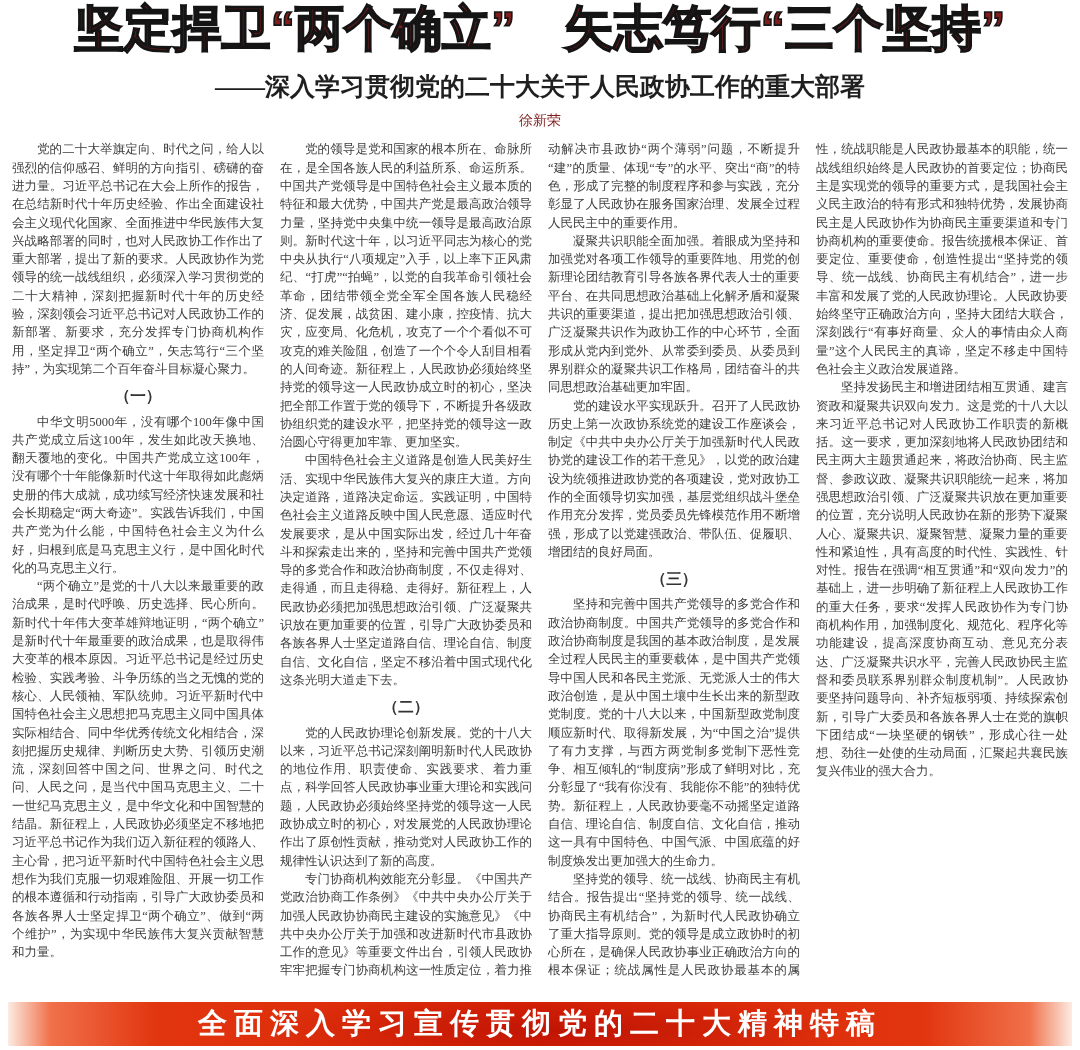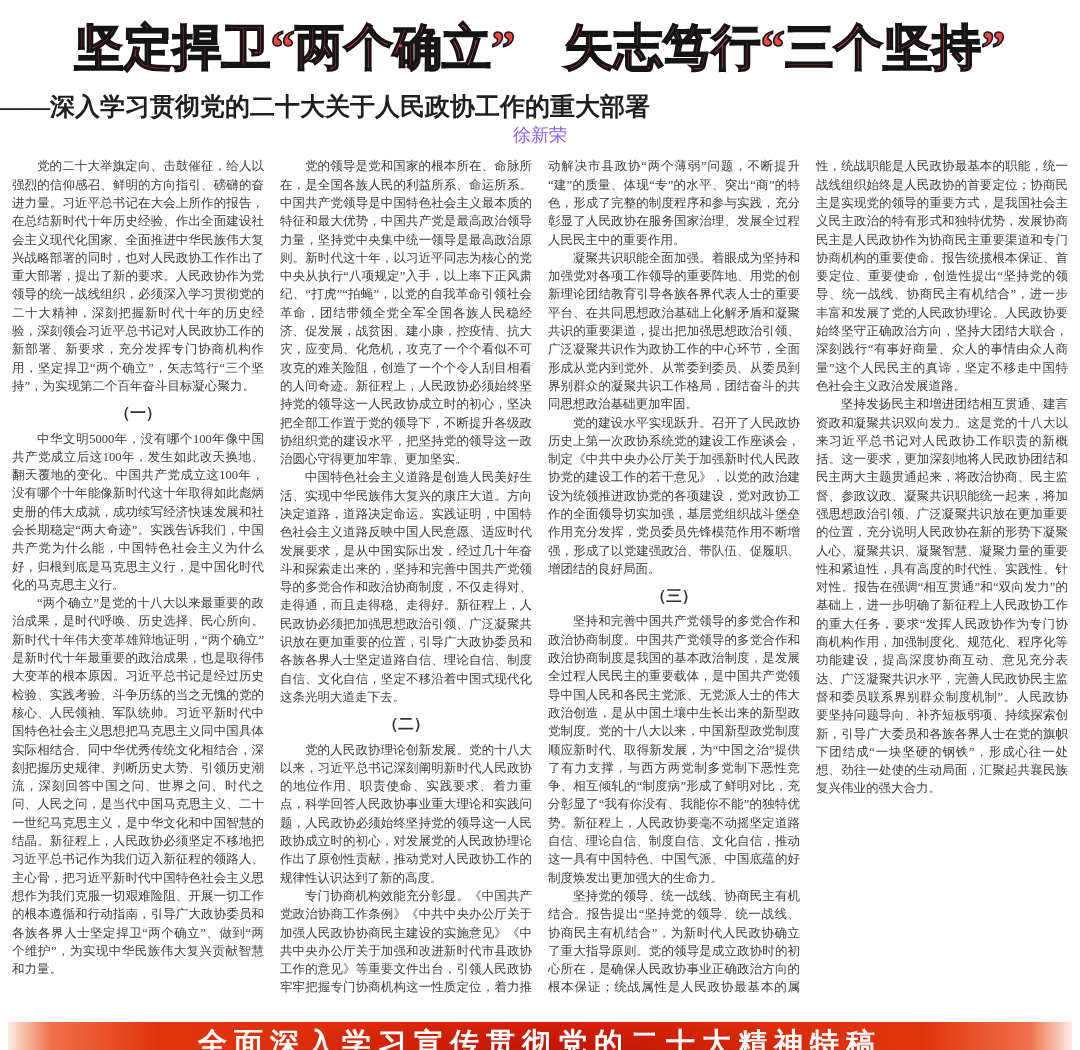--- a/index.html
+++ b/index.html
@@ -6,41 +6,42 @@
   html, body { margin: 0; padding: 0; }
   body {
     width: 1080px; height: 1050px;
     background: #ffffff;
     font-family: "Liberation Serif", "DejaVu Serif", serif;
     overflow: hidden;
   }
   .page { position: relative; width: 1080px; height: 1050px; background: #fff; }
 
   .headline {
-    margin: 20px 6px 0;
+    margin: 0 6px 0;
     text-align: center;
-    font-family: Liberation Serif, serif;
+    font-family: Liberation Sans, sans-serif;
     font-weight: 900;
     font-size: 49px;
     line-height: 1.15;
-    color: #ef4444;
+    color: #7f1d1d;
     -webkit-text-stroke: 1.6px #141414;
     white-space: nowrap;
   }
   .subtitle {
     margin-top: 14px;
-    text-align: left;
+    text-align: center;
     font-weight: 700;
     font-size: 25px;
     color: #1f1f1f;
   }
   .author {
+    margin-top: 9px;
     text-align: center;
-    font-size: 18px;
-    color: #8b5cf6;
+    font-size: 14px;
+    color: #7f1d1d;
   }
 
   .article-body {
     margin: 10px 12px 0;
     height: 848px;
     column-count: 4;
     column-gap: 16px;
     column-fill: auto;
     overflow: hidden;
     font-size: 12.5px;
@@ -78,21 +79,21 @@
 </style>
 </head>
 <body>
 
 <div class="page">
   <h1 class="headline">坚定捍卫“两个确立”　矢志笃行“三个坚持”</h1>
   <div class="subtitle">——深入学习贯彻党的二十大关于人民政协工作的重大部署</div>
   <div class="author">徐新荣</div>
 
   <div class="article-body">
-      <p class="p">党的二十大举旗定向、击鼓催征，给人以强烈的信仰感召、鲜明的方向指引、磅礴的奋进力量。习近平总书记在大会上所作的报告，在总结新时代十年历史经验、作出全面建设社会主义现代化国家、全面推进中华民族伟大复兴战略部署的同时，也对人民政协工作作出了重大部署，提出了新的要求。人民政协作为党领导的统一战线组织，必须深入学习贯彻党的二十大精神，深刻把握新时代十年的历史经验，深刻领会习近平总书记对人民政协工作的新部署、新要求，充分发挥专门协商机构作用，坚定捍卫“两个确立”，矢志笃行“三个坚持”，为实现第二个百年奋斗目标凝心聚力。</p>
+      <p class="p">党的二十大举旗定向、时代之问，给人以强烈的信仰感召、鲜明的方向指引、磅礴的奋进力量。习近平总书记在大会上所作的报告，在总结新时代十年历史经验、作出全面建设社会主义现代化国家、全面推进中华民族伟大复兴战略部署的同时，也对人民政协工作作出了重大部署，提出了新的要求。人民政协作为党领导的统一战线组织，必须深入学习贯彻党的二十大精神，深刻把握新时代十年的历史经验，深刻领会习近平总书记对人民政协工作的新部署、新要求，充分发挥专门协商机构作用，坚定捍卫“两个确立”，矢志笃行“三个坚持”，为实现第二个百年奋斗目标凝心聚力。</p>
       <p class="section">（一）</p>
       <p class="p">中华文明5000年，没有哪个100年像中国共产党成立后这100年，发生如此改天换地、翻天覆地的变化。中国共产党成立这100年，没有哪个十年能像新时代这十年取得如此彪炳史册的伟大成就，成功续写经济快速发展和社会长期稳定“两大奇迹”。实践告诉我们，中国共产党为什么能，中国特色社会主义为什么好，归根到底是马克思主义行，是中国化时代化的马克思主义行。</p>
       <p class="p">“两个确立”是党的十八大以来最重要的政治成果，是时代呼唤、历史选择、民心所向。新时代十年伟大变革雄辩地证明，“两个确立”是新时代十年最重要的政治成果，也是取得伟大变革的根本原因。习近平总书记是经过历史检验、实践考验、斗争历练的当之无愧的党的核心、人民领袖、军队统帅。习近平新时代中国特色社会主义思想把马克思主义同中国具体实际相结合、同中华优秀传统文化相结合，深刻把握历史规律、判断历史大势、引领历史潮流，深刻回答中国之问、世界之问、时代之问、人民之问，是当代中国马克思主义、二十一世纪马克思主义，是中华文化和中国智慧的结晶。新征程上，人民政协必须坚定不移地把习近平总书记作为我们迈入新征程的领路人、主心骨，把习近平新时代中国特色社会主义思想作为我们克服一切艰难险阻、开展一切工作的根本遵循和行动指南，引导广大政协委员和各族各界人士坚定捍卫“两个确立”、做到“两个维护”，为实现中华民族伟大复兴贡献智慧和力量。</p>
       <p class="p">党的领导是党和国家的根本所在、命脉所在，是全国各族人民的利益所系、命运所系。中国共产党领导是中国特色社会主义最本质的特征和最大优势，中国共产党是最高政治领导力量，坚持党中央集中统一领导是最高政治原则。新时代这十年，以习近平同志为核心的党中央从执行“八项规定”入手，以上率下正风肃纪、“打虎”“拍蝇”，以党的自我革命引领社会革命，团结带领全党全军全国各族人民稳经济、促发展，战贫困、建小康，控疫情、抗大灾，应变局、化危机，攻克了一个个看似不可攻克的难关险阻，创造了一个个令人刮目相看的人间奇迹。新征程上，人民政协必须始终坚持党的领导这一人民政协成立时的初心，坚决把全部工作置于党的领导下，不断提升各级政协组织党的建设水平，把坚持党的领导这一政治圆心守得更加牢靠、更加坚实。</p>
       <p class="p">中国特色社会主义道路是创造人民美好生活、实现中华民族伟大复兴的康庄大道。方向决定道路，道路决定命运。实践证明，中国特色社会主义道路反映中国人民意愿、适应时代发展要求，是从中国实际出发，经过几十年奋斗和探索走出来的，坚持和完善中国共产党领导的多党合作和政治协商制度，不仅走得对、走得通，而且走得稳、走得好。新征程上，人民政协必须把加强思想政治引领、广泛凝聚共识放在更加重要的位置，引导广大政协委员和各族各界人士坚定道路自信、理论自信、制度自信、文化自信，坚定不移沿着中国式现代化这条光明大道走下去。</p>
       <p class="section">（二）</p>
       <p class="p">党的人民政协理论创新发展。党的十八大以来，习近平总书记深刻阐明新时代人民政协的地位作用、职责使命、实践要求、着力重点，科学回答人民政协事业重大理论和实践问题，人民政协必须始终坚持党的领导这一人民政协成立时的初心，对发展党的人民政协理论作出了原创性贡献，推动党对人民政协工作的规律性认识达到了新的高度。</p>
       <p class="p">专门协商机构效能充分彰显。《中国共产党政治协商工作条例》《中共中央办公厅关于加强人民政协协商民主建设的实施意见》《中共中央办公厅关于加强和改进新时代市县政协工作的意见》等重要文件出台，引领人民政协牢牢把握专门协商机构这一性质定位，着力推动解决市县政协“两个薄弱”问题，不断提升“建”的质量、体现“专”的水平、突出“商”的特色，形成了完整的制度程序和参与实践，充分彰显了人民政协在服务国家治理、发展全过程人民民主中的重要作用。</p>
       <p class="p">凝聚共识职能全面加强。着眼成为坚持和加强党对各项工作领导的重要阵地、用党的创新理论团结教育引导各族各界代表人士的重要平台、在共同思想政治基础上化解矛盾和凝聚共识的重要渠道，提出把加强思想政治引领、广泛凝聚共识作为政协工作的中心环节，全面形成从党内到党外、从常委到委员、从委员到界别群众的凝聚共识工作格局，团结奋斗的共同思想政治基础更加牢固。</p>
       <p class="p">党的建设水平实现跃升。召开了人民政协历史上第一次政协系统党的建设工作座谈会，制定《中共中央办公厅关于加强新时代人民政协党的建设工作的若干意见》，以党的政治建设为统领推进政协党的各项建设，党对政协工作的全面领导切实加强，基层党组织战斗堡垒作用充分发挥，党员委员先锋模范作用不断增强，形成了以党建强政治、带队伍、促履职、增团结的良好局面。</p>

